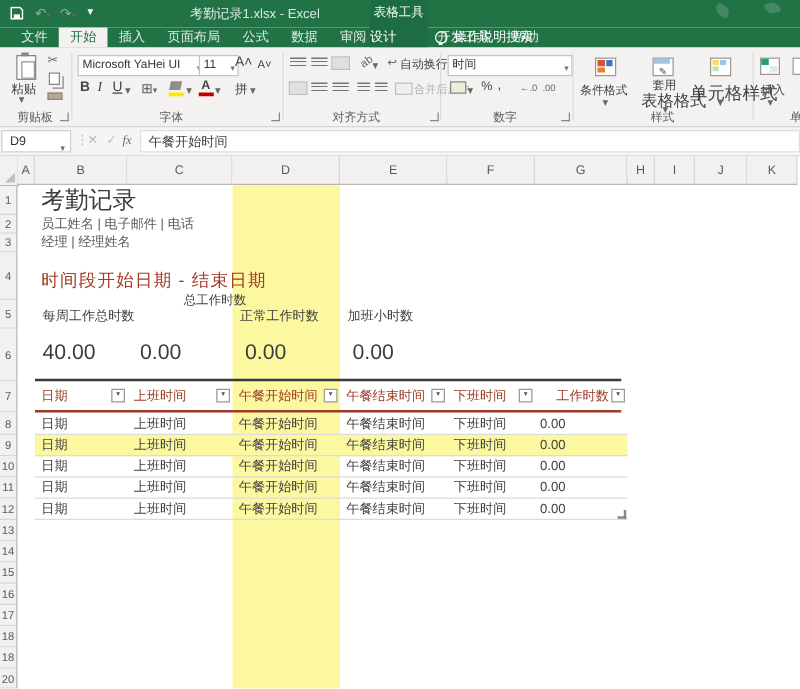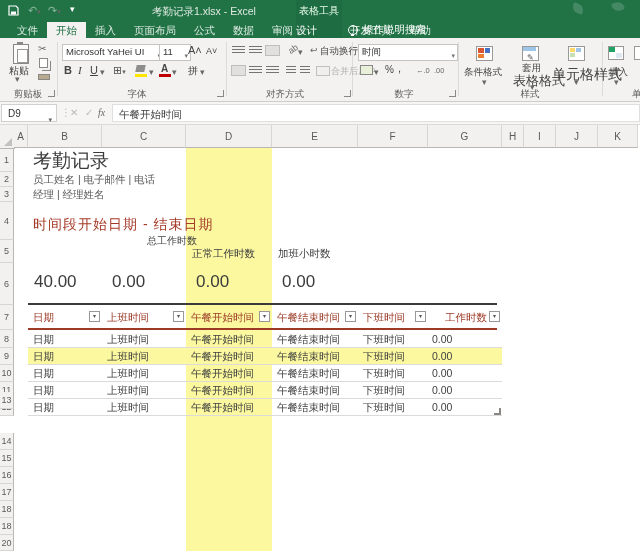--- a/index.html
+++ b/index.html
@@ -234,28 +234,29 @@
     <div class="rowh" style="top: 187px; height: 15px;">3</div>
     <div class="rowh" style="top: 202px; height: 38px;">4</div>
     <div class="rowh" style="top: 240px; height: 23px;">5</div>
     <div class="rowh" style="top: 263px; height: 42px;">6</div>
     <div class="rowh" style="top: 305px; height: 25px;">7</div>
     <div class="rowh" style="top: 330px; height: 18px;">8</div>
     <div class="rowh" style="top: 348px; height: 17px;">9</div>
     <div class="rowh" style="top: 365px; height: 17px;">10</div>
     <div class="rowh" style="top: 382px; height: 17px;">11</div>
     <div class="rowh" style="top: 399px; height: 17px;">12</div>
-    <div class="rowh" style="top: 392px; height: 17px;">13</div>
+    <div class="rowh" style="top: 416px; height: 17px;">13</div>
     <div class="rowh" style="top: 433px; height: 17px;">14</div>
     <div class="rowh" style="top: 450px; height: 17px;">15</div>
     <div class="rowh" style="top: 467px; height: 17px;">16</div>
     <div class="rowh" style="top: 484px; height: 17px;">17</div>
     <div class="rowh" style="top: 501px; height: 17px;">18</div>
     <div class="rowh" style="top: 518px; height: 17px;">18</div>
     <div class="rowh" style="top: 535px; height: 16px;">20</div>
+    <div class="celltxt" style="left: 34px; top: 240px; height: 23px; line-height: 26px; font-size: 10.5px; color: rgb(63, 63, 63);">每周工作总时数</div>
     <div class="celltxt" style="left: 108px; top: 228px; height: 23px; line-height: 26px; font-size: 10px; color: rgb(63, 63, 63); margin-left: 39px;">总工作时数</div>
     <div class="celltxt" style="left: 192px; top: 240px; height: 23px; line-height: 26px; font-size: 10.5px; color: rgb(63, 63, 63);">正常工作时数</div>
     <div class="celltxt" style="left: 278px; top: 240px; height: 23px; line-height: 26px; font-size: 10.5px; color: rgb(63, 63, 63);">加班小时数</div>
     <div class="celltxt" style="left: 34px; top: 263px; height: 40px; line-height: 38px; font-size: 17px; color: rgb(59, 59, 59);">40.00</div>
     <div class="celltxt" style="left: 112px; top: 263px; height: 40px; line-height: 38px; font-size: 17px; color: rgb(59, 59, 59);">0.00</div>
     <div class="celltxt" style="left: 196px; top: 263px; height: 40px; line-height: 38px; font-size: 17px; color: rgb(59, 59, 59);">0.00</div>
     <div class="celltxt" style="left: 282px; top: 263px; height: 40px; line-height: 38px; font-size: 17px; color: rgb(59, 59, 59);">0.00</div>
     <div class="celltxt" style="left: 33px; top: 305px; height: 25px; line-height: 25px; font-size: 10.5px; color: rgb(156, 58, 38);">日期</div>
     <div class="filterbox" style="left: 89px; top: 311px;">▾</div>
     <div class="celltxt" style="left: 107px; top: 305px; height: 25px; line-height: 25px; font-size: 10.5px; color: rgb(156, 58, 38);">上班时间</div>

